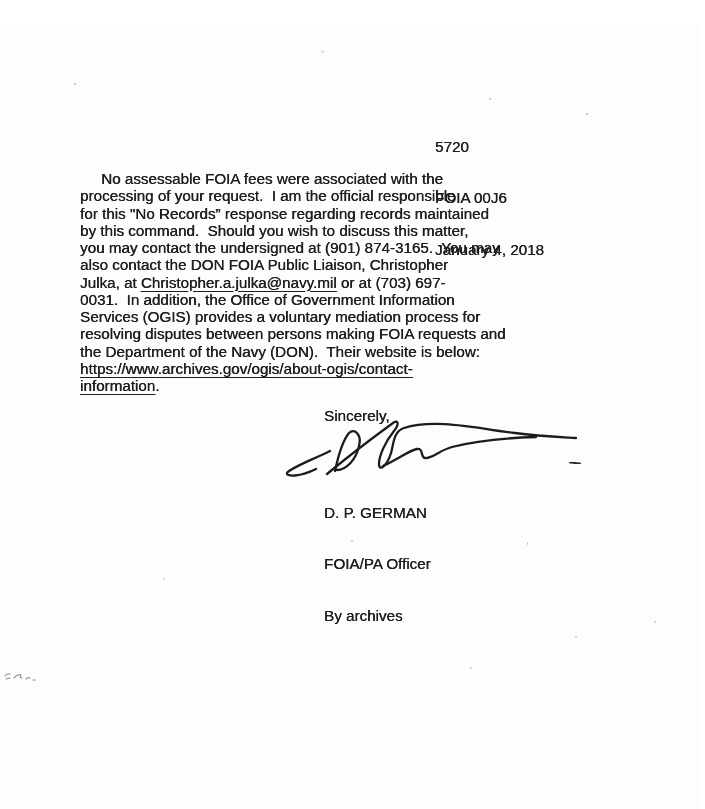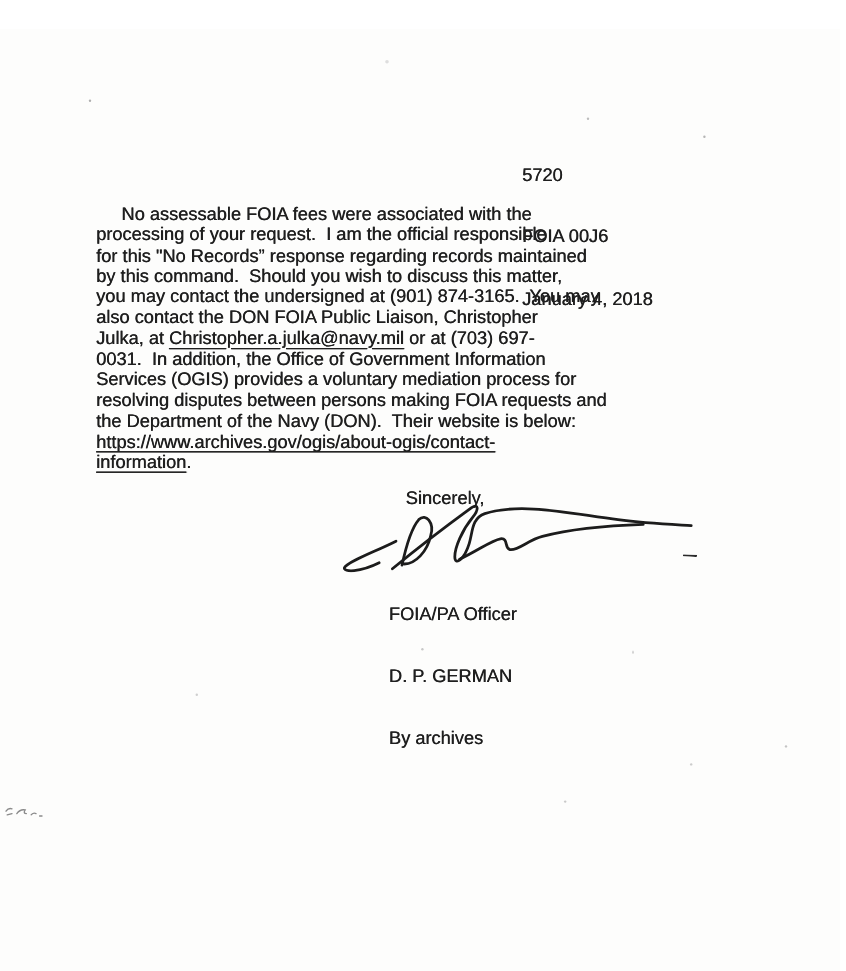--- a/index.html
+++ b/index.html
@@ -18,21 +18,21 @@
     font-size: 15.2px;
     line-height: 17.25px;
     white-space: pre;
     letter-spacing: 0px;
     text-shadow: 0.35px 0 0 currentColor; 
   }
   .typed .line { white-space: pre; }
   .u { text-decoration: underline; text-underline-offset: 2.5px; }
   .header-block { left: 435px; top: 79px; }
   .body-block  { left: 80px;  top: 146px; }
-  .salutation  { left: 338px; top: 383px; }
+  .salutation  { left: 324px; top: 383px; }
   .sig-block   { left: 324px; top: 445px; }
   .signature-svg {
     position: absolute;
     left: 280px; top: 393px;
     width: 302px; height: 60px;
   }
   .signature-svg path {
     fill: none;
     stroke: #1c1c1c;
     stroke-width: 2.3;
@@ -74,22 +74,22 @@
   <div class="typed salutation">Sincerely,</div>
 
   <svg class="signature-svg" viewBox="0 0 302 60" aria-hidden="true">
     <path d="M50,34 C32,43 10,51 7,56 C6,60 20,60 36,52"></path>
     <path d="M55,54 C58,40 63,23 69,16 C75,10 82,19 79,29 C76,43 66,53 57,53"></path>
     <path d="M47,57 C70,38 102,14 113,6 C119,2 119,8 114,14 C105,25 99,39 99,47 C99,55 107,49 111,36 C114,26 113,15 124,11 C155,1 200,12 235,16 C258,19 280,20 296,21"></path>
     <path d="M103,49 C118,42 130,33 137,32 C144,31 140,40 145,41 C152,42 160,33 172,30 C195,24 225,21 256,20"></path>
   </svg>
 
   <div class="typed sig-block">
+    <div class="line">D. P. GERMAN</div>
     <div class="line">FOIA/PA Officer</div>
-    <div class="line">D. P. GERMAN</div>
     <div class="line">By archives</div>
   </div>
 
   <div class="stray-dash"></div>
 
   <svg class="smudge-svg" viewBox="0 0 40 14" aria-hidden="true">
     <g fill="none" stroke="#8a8a8a" stroke-width="1.1" stroke-linecap="round">
       <path d="M3,7 q2,-3 5,-2"></path>
       <path d="M4,10 l4,-1"></path>
       <path d="M12,9 q3,-4 7,-3 q-2,3 1,3"></path>

